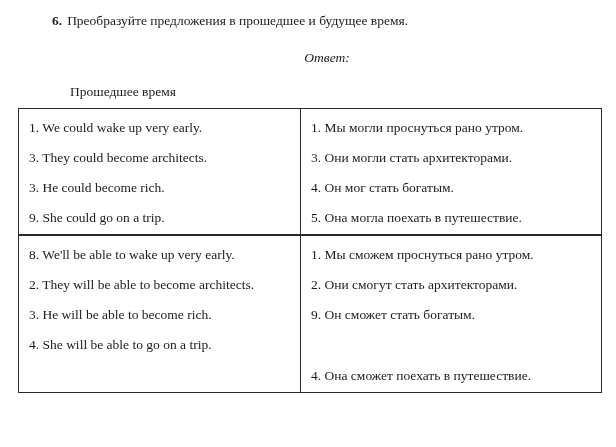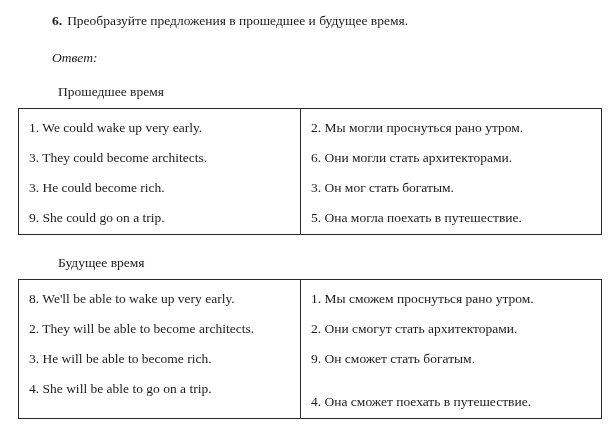--- a/index.html
+++ b/index.html
@@ -24,23 +24,24 @@
   }
   .task-number {
     font-weight: bold;
     margin-right: 5px;
   }
   .answer-label {
     margin: 20px 0 0 34px;
     font-style: italic;
     font-size: 13.5px;
     line-height: 17px;
+    text-align: center;
   }
   .section-title {
-    margin: 17px 0 8px 40px;
+    margin: 17px 0 8px 52px;
     font-size: 13.5px;
     line-height: 17px;
   }
   .section-title.second {
     margin-top: 19px;
   }
   table.answers-table {
     border-collapse: collapse;
     width: 583px;
     table-layout: fixed;
@@ -53,21 +54,21 @@
   }
   td.col-left  { width: 282px; }
   td.col-right { width: 301px; }
   p.line {
     margin: 0 0 13px 0;
     font-size: 13.5px;
     line-height: 17px;
     white-space: nowrap;
   }
   p.line:last-child { margin-bottom: 0; }
-  p.line.pushed-down { margin-top: 26px; }
+  p.line.pushed-down { margin-top: 44px; }
 </style>
 </head>
 <body>
 
 <div class="page">
 
   <p class="task-line">
     <span class="task-number">6.</span><span>Преобразуйте предложения в прошедшее и будущее время.</span>
   </p>
 
@@ -78,30 +79,29 @@
   <table class="answers-table">
     <tbody>
         <tr>
       <td class="col-left">
         <p class="line">1. We could wake up very early.</p>
         <p class="line">3. They could become architects.</p>
         <p class="line">3. He could become rich.</p>
         <p class="line">9. She could go on a trip.</p>
       </td>
       <td class="col-right">
-        <p class="line">2. Мы могли проснуться рано утром.</p>
-        <p class="line">6. Они могли стать архитекторами.</p>
-        <p class="line">3. Он мог стать богатым.</p>
+        <p class="line">1. Мы могли проснуться рано утром.</p>
+        <p class="line">3. Они могли стать архитекторами.</p>
+        <p class="line">4. Он мог стать богатым.</p>
         <p class="line">5. Она могла поехать в путешествие.</p>
       </td>
     </tr>
   </tbody>
     </table>
 
-  <p class="section-title second">Будущее время</p>
 
   <table class="answers-table">
     <tbody>
         <tr>
       <td class="col-left">
         <p class="line">8. We'll be able to wake up very early.</p>
         <p class="line">2. They will be able to become architects.</p>
         <p class="line">3. He will be able to become rich.</p>
         <p class="line">4. She will be able to go on a trip.</p>
       </td>

